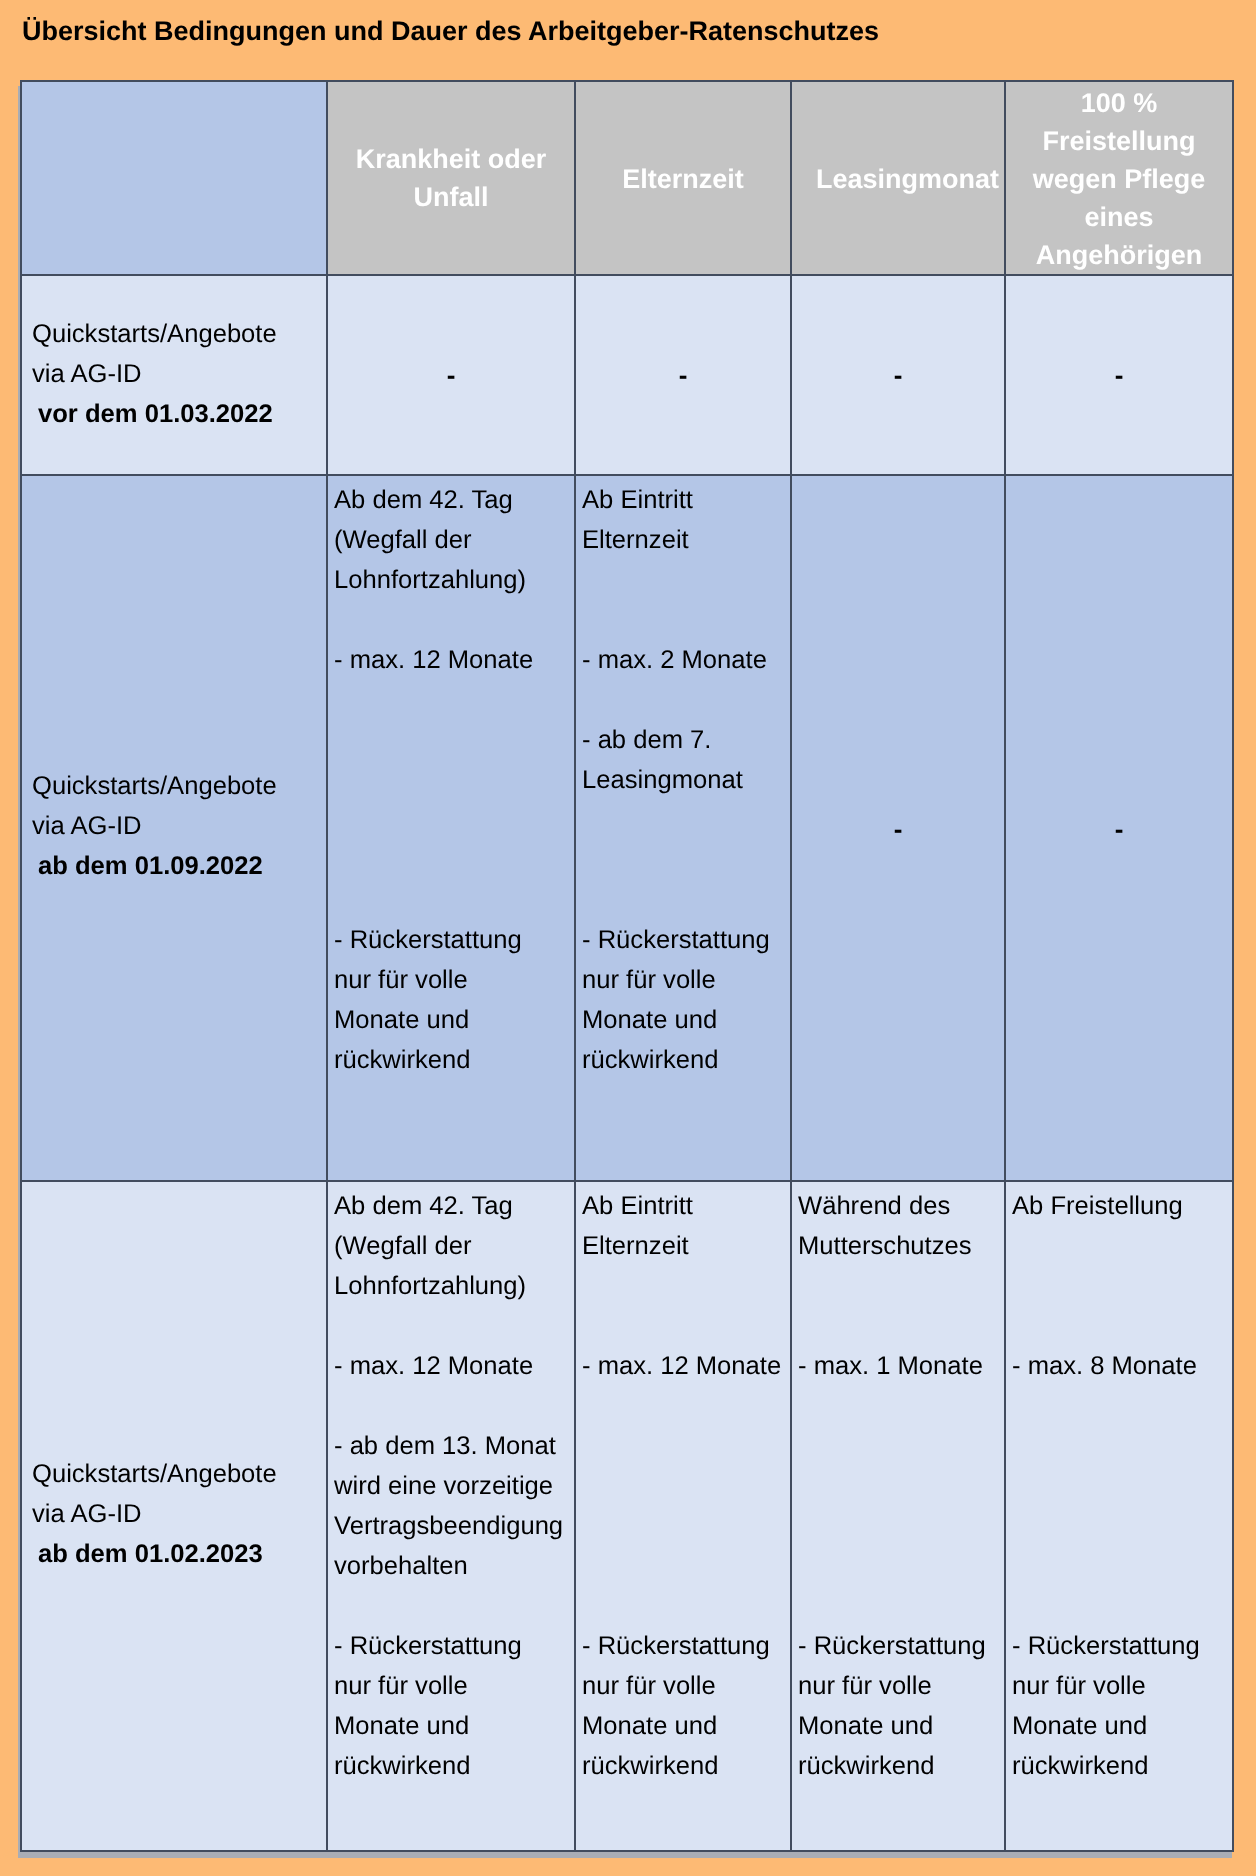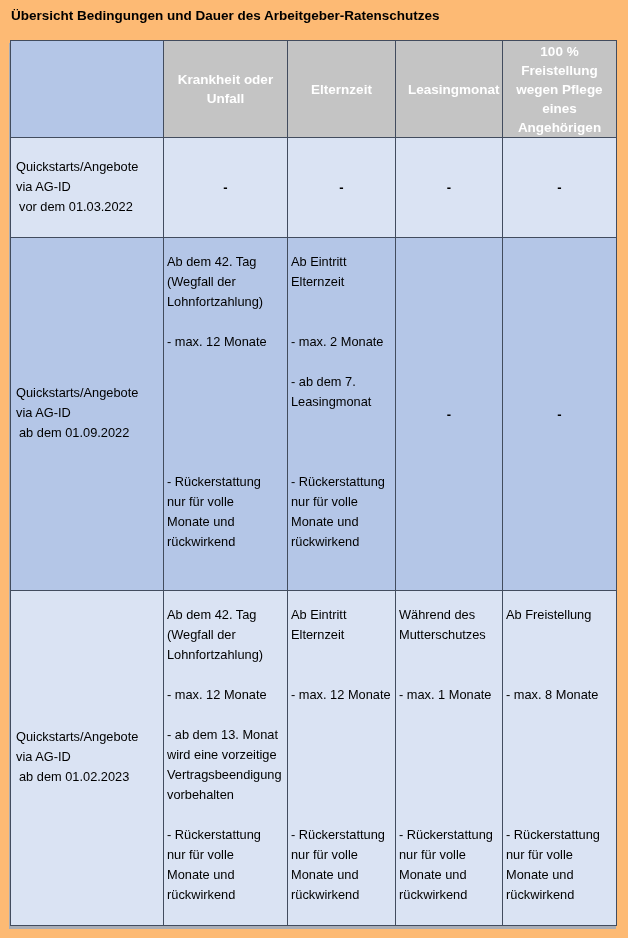--- a/index.html
+++ b/index.html
@@ -60,29 +60,29 @@
 
   td.lblcell {
     vertical-align: middle;
     text-align: left;
     font-size: 12.8px;
     line-height: 20px;
     padding: 2px 2px 4px 5px;
     color: #000000;
   }
   .lbl  { display: block; white-space: pre-line; }
-  .date { display: block; font-weight: 400; padding-left: 3px; }
+  .date { display: block; font-weight: 700; padding-left: 3px; }
 
   td.txt {
     vertical-align: top;
     text-align: left;
     font-size: 12.8px;
     line-height: 20px;
     white-space: pre-line;
-    padding: 14px 0 0 3px;
+    padding: 2px 0 0 3px;
     color: #000000;
   }
   td.dash {
     vertical-align: middle;
     text-align: center;
     font-size: 13px;
     font-weight: 700;
     color: #000000;
   }
   col.c0 { width: 153px; }

